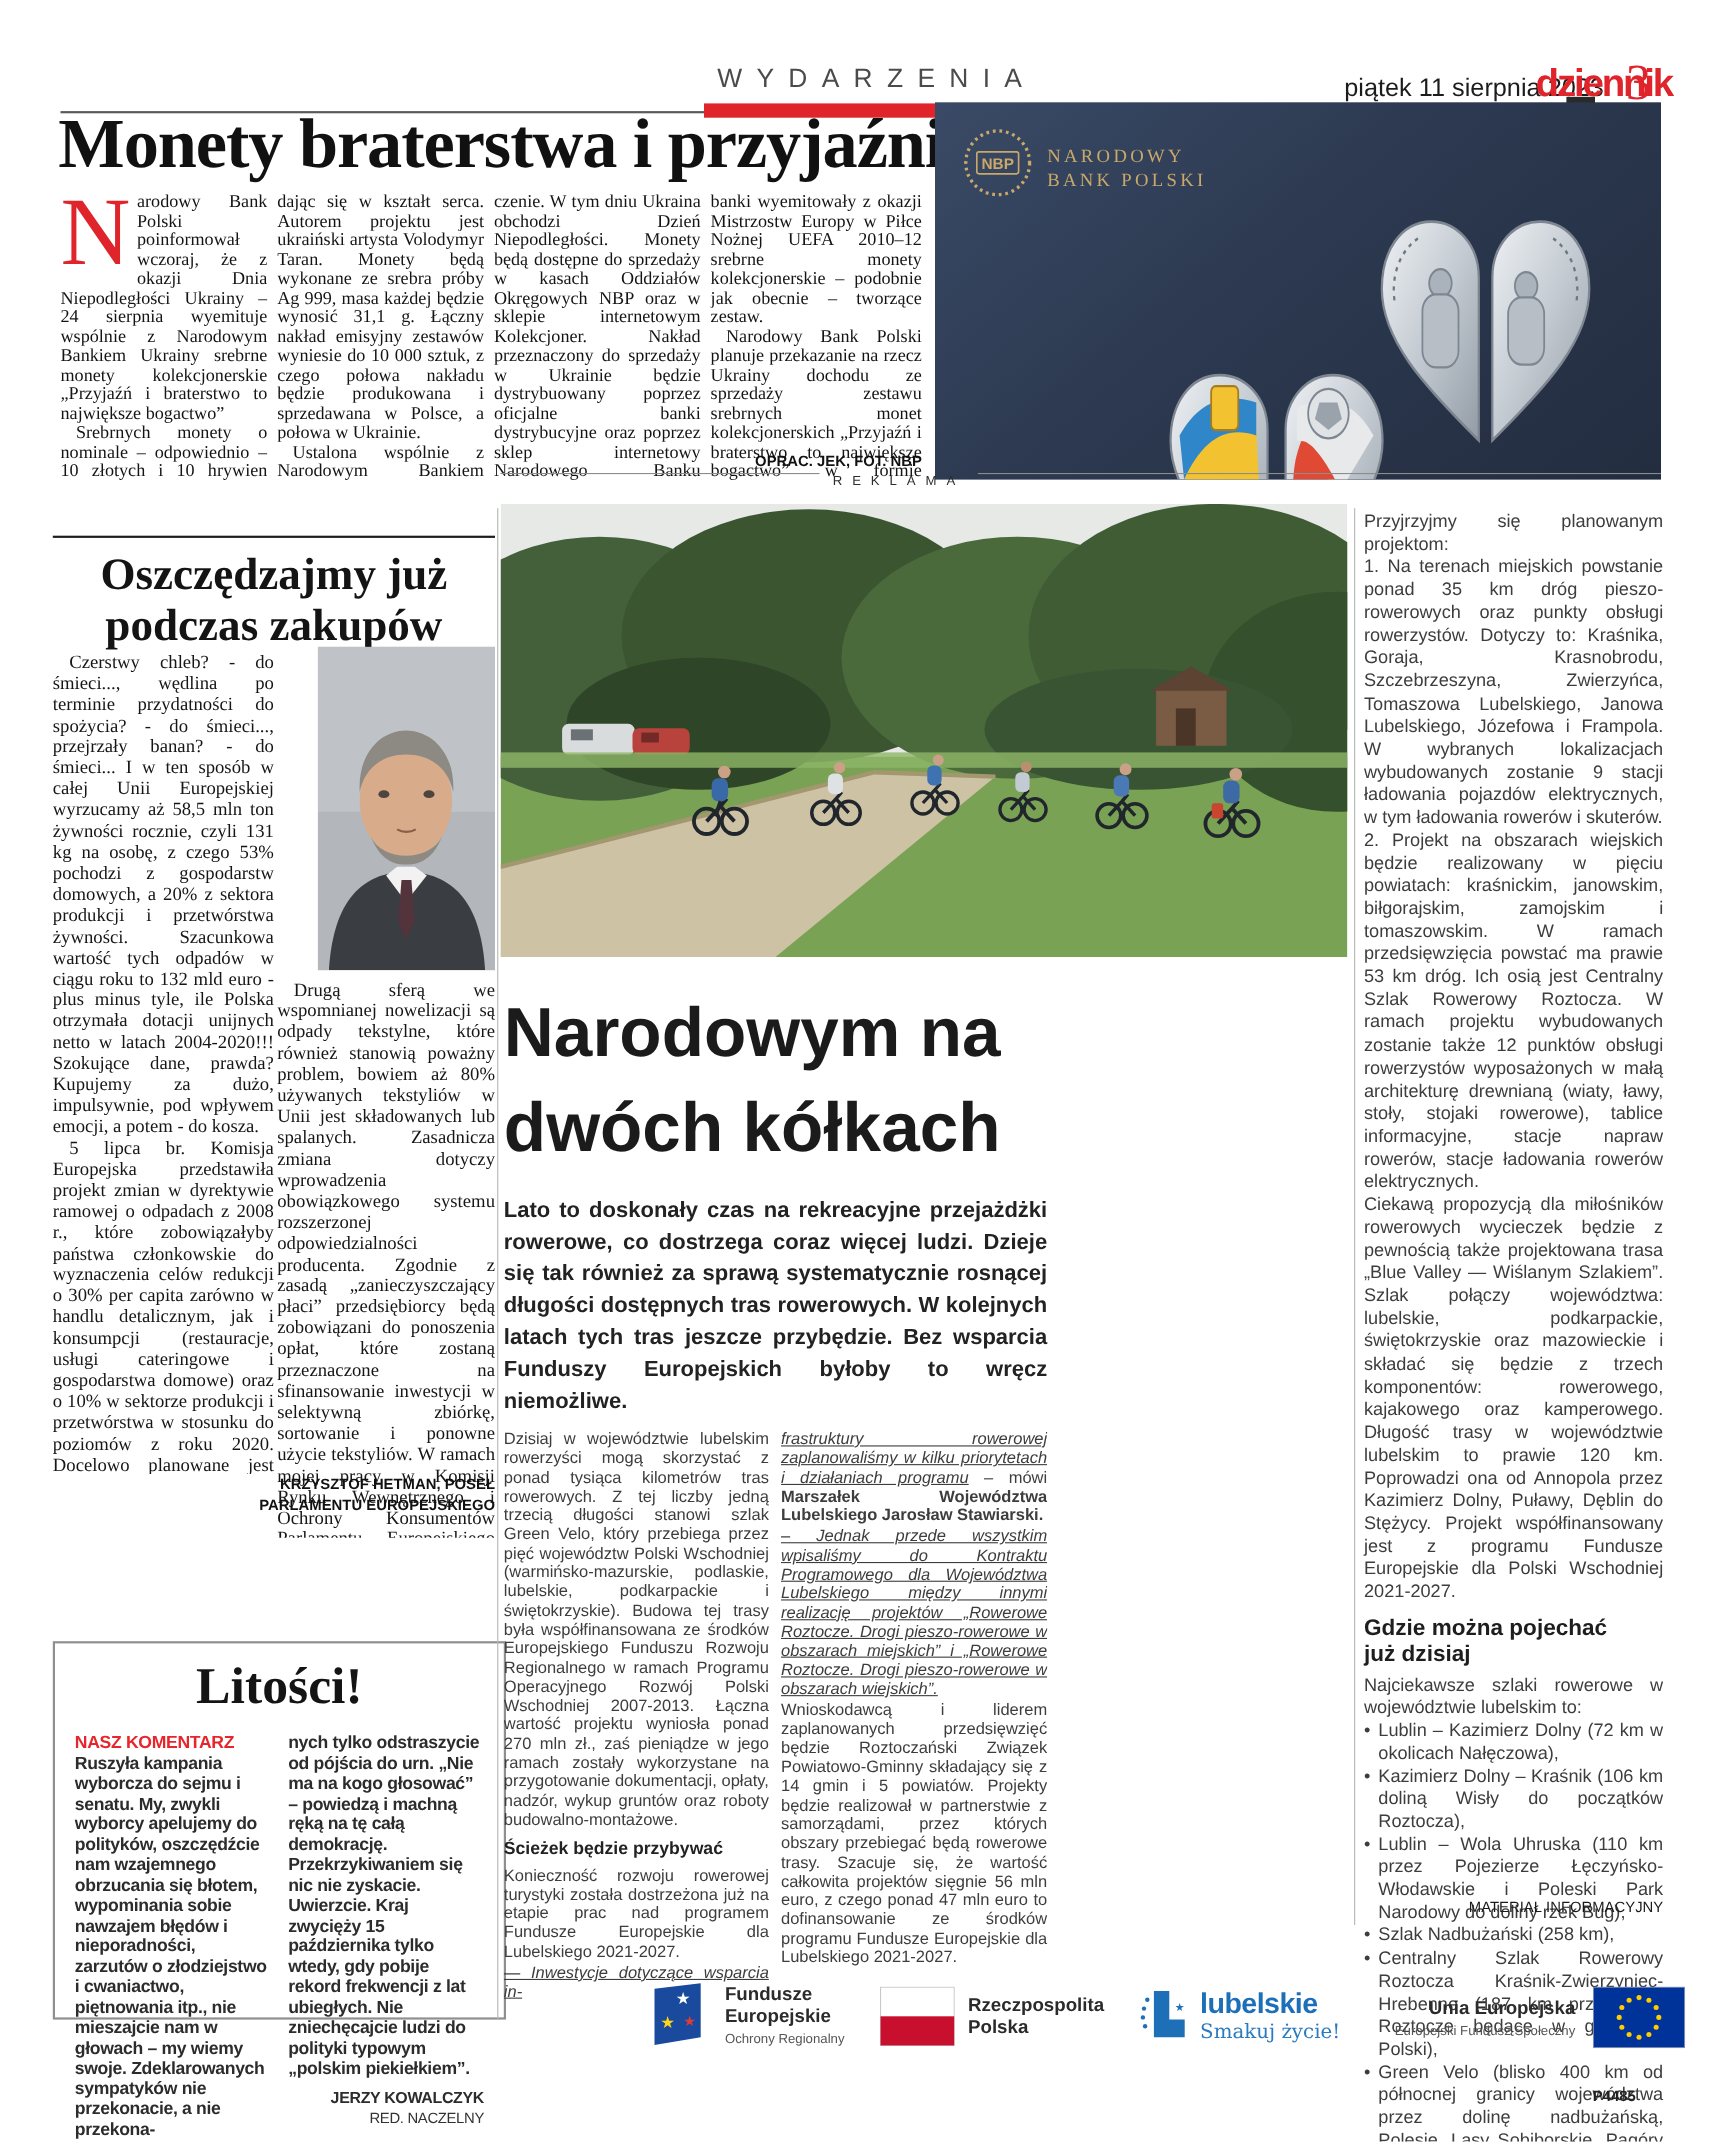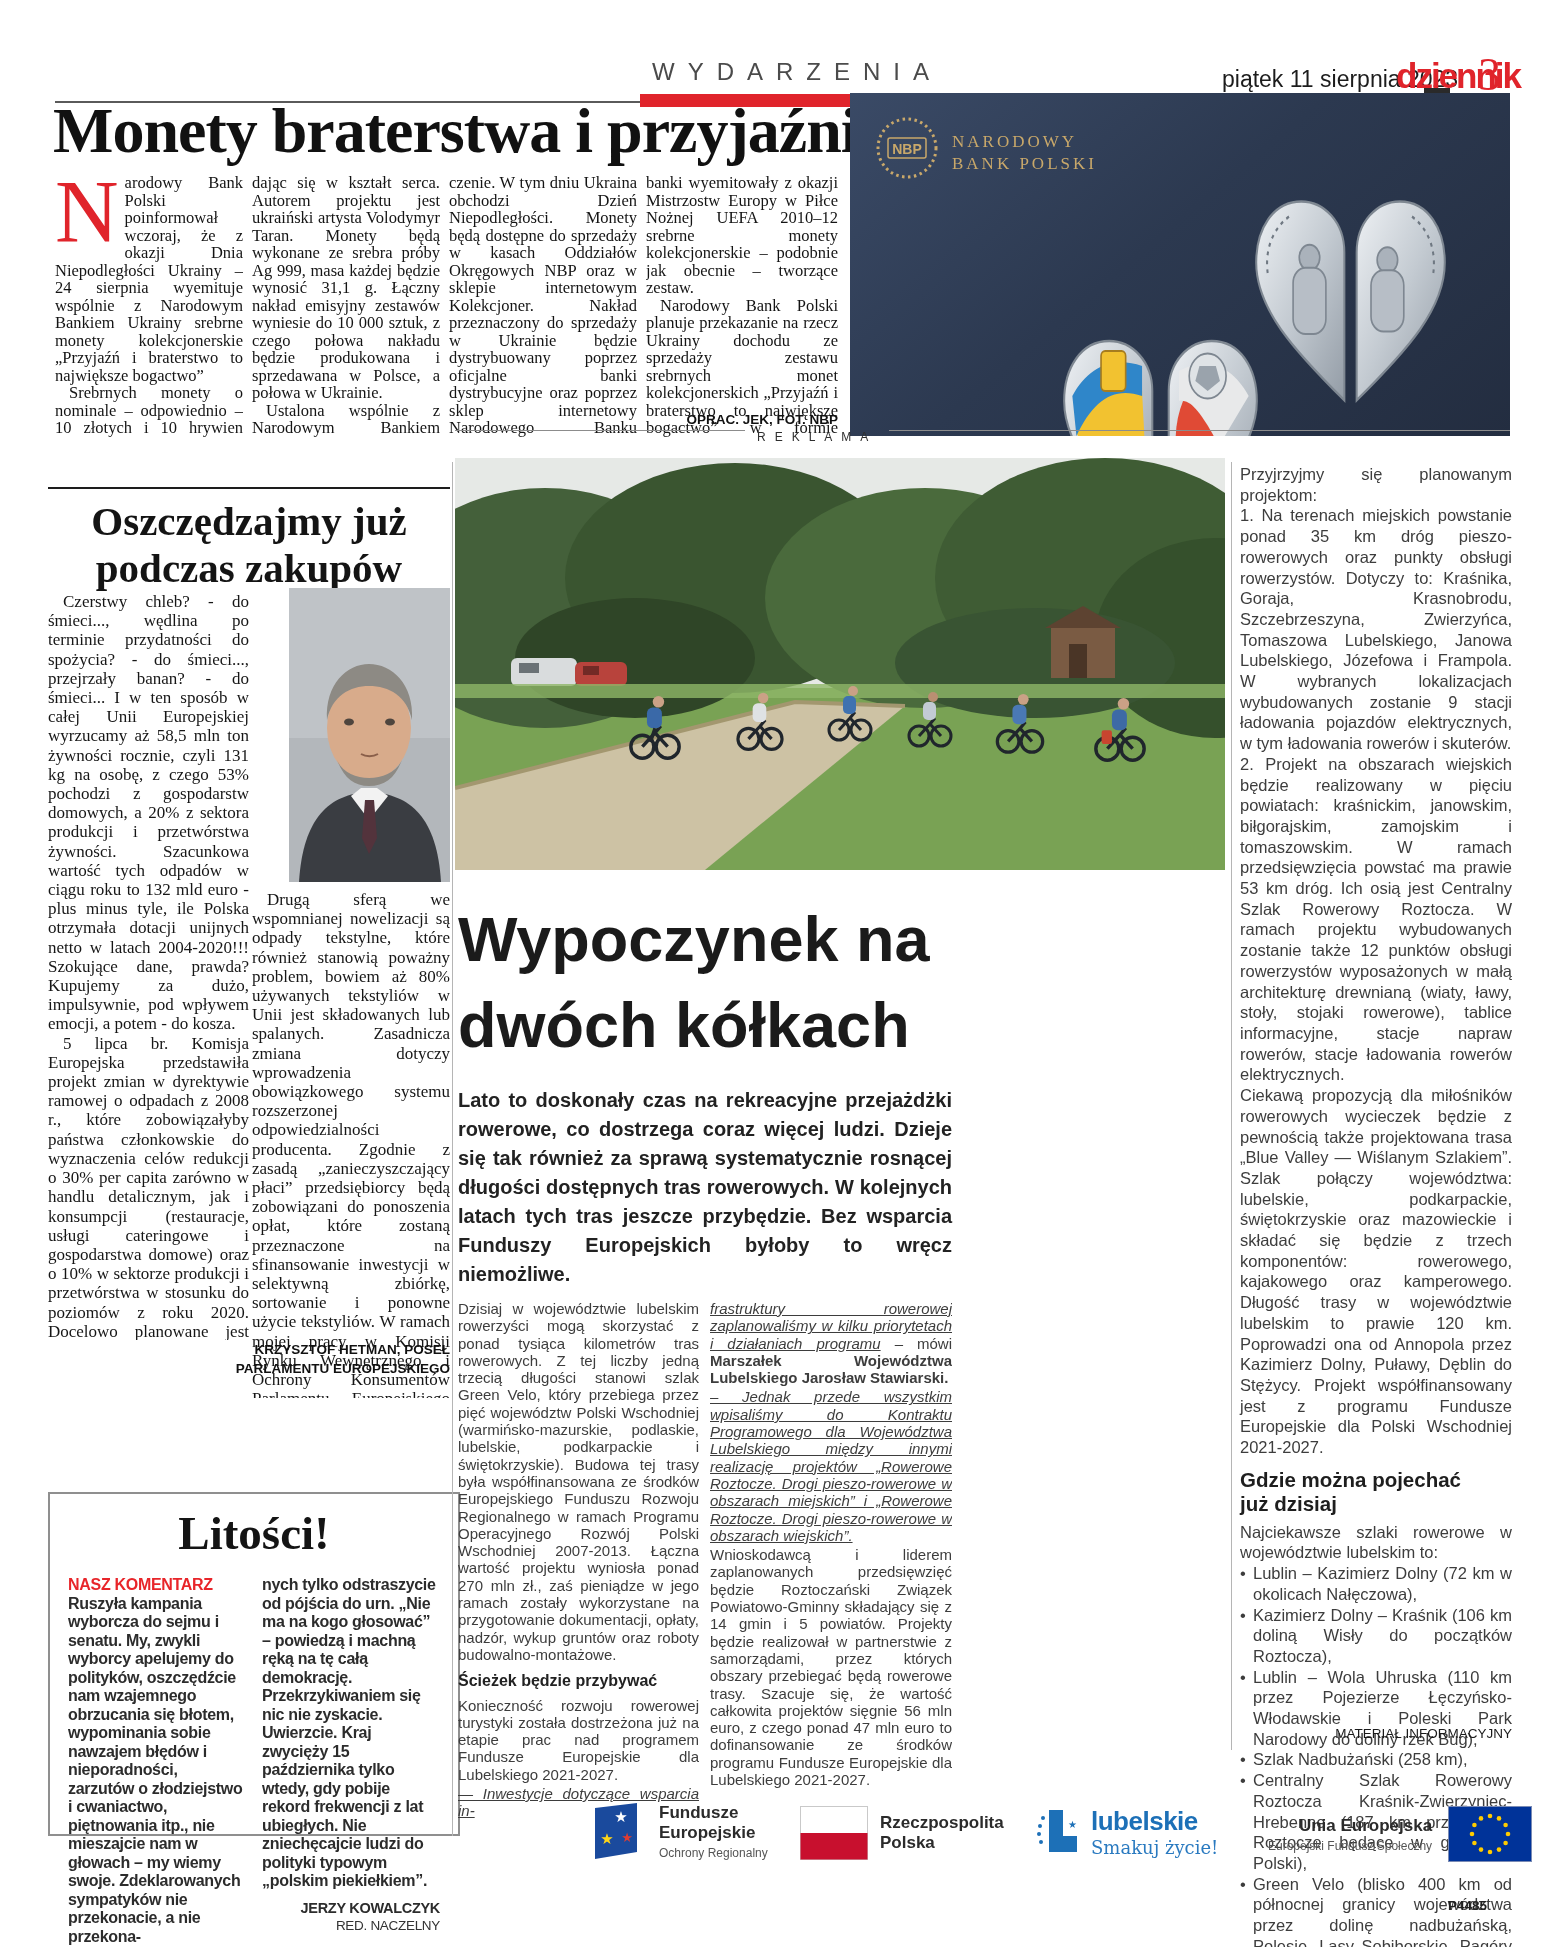--- a/index.html
+++ b/index.html
@@ -310,21 +310,21 @@
           <path d="M-11,18 L0,6 L11,18 M0,6 L5,0"></path>
           <rect x="-7" y="-16" width="13" height="18" rx="5" fill="#3d6aa5" stroke="none"></rect>
           <rect x="-16" y="2" width="9" height="12" rx="2" fill="#c8452f" stroke="none"></rect>
           <circle cx="3" cy="-21" r="5" fill="#caa186" stroke="none"></circle>
         </g>
       </g>
     </svg>
   </div>
 
   <h2 class="wyp-title">
-    <div>Wypoczynek na</div>
+    <div>Narodowym na</div>
     <div>dwóch kółkach</div>
   </h2>
   <div class="wyp-lead">Lato to doskonały czas na rekreacyjne przejażdżki rowerowe, co dostrzega coraz więcej ludzi. Dzieje się tak również za sprawą systematycznie rosnącej długości dostępnych tras rowerowych. W kolejnych latach tych tras jeszcze przybędzie. Bez wsparcia Funduszy Europejskich byłoby to wręcz niemożliwe.</div>
 
   <div class="acol acol1">
     <p>Dzisiaj w województwie lubelskim rowerzyści mogą skorzystać z ponad tysiąca kilometrów tras rowerowych. Z tej liczby jedną trzecią długości stanowi szlak Green Velo, który przebiega przez pięć województw Polski Wschodniej (warmińsko-mazurskie, podlaskie, lubelskie, podkarpackie i świętokrzyskie). Budowa tej trasy była współfinansowana ze środków Europejskiego Funduszu Rozwoju Regionalnego w ramach Programu Operacyjnego Rozwój Polski Wschodniej 2007-2013. Łączna wartość projektu wyniosła ponad 270 mln zł., zaś pieniądze w jego ramach zostały wykorzystane na przygotowanie dokumentacji, opłaty, nadzór, wykup gruntów oraz roboty budowalno-montażowe.</p>
     <div class="a-sub">Ścieżek będzie przybywać</div>
     <p>Konieczność rozwoju rowerowej turystyki została dostrzeżona już na etapie prac nad programem Fundusze Europejskie dla Lubelskiego 2021-2027.</p>
     <p class="it">— Inwestycje dotyczące wsparcia in-</p>
   </div>

